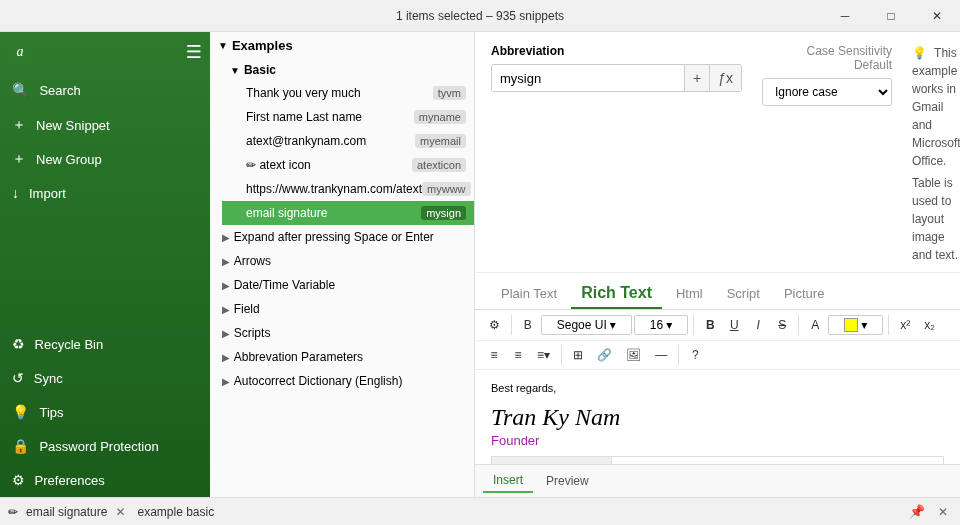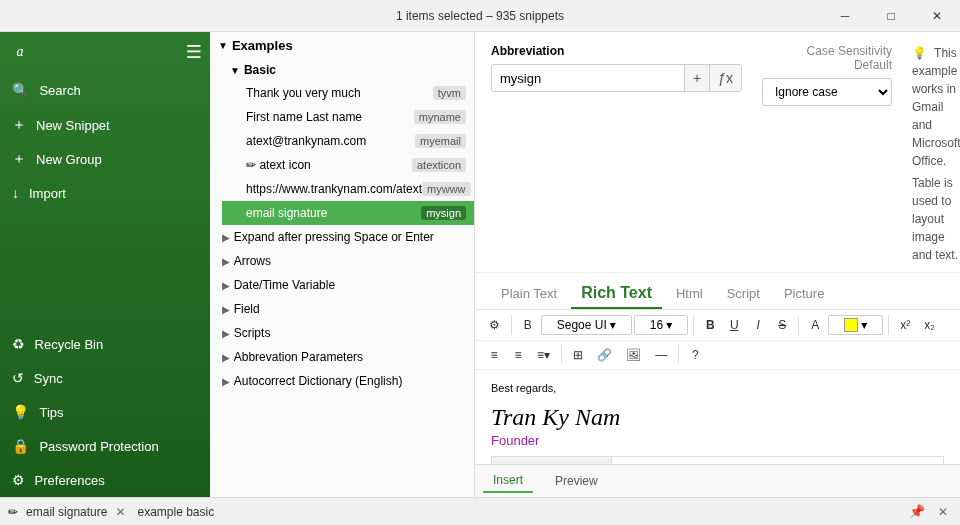--- a/index.html
+++ b/index.html
@@ -315,21 +315,21 @@
       gap: 3px;
       font-size: 12px;
     }
 
     
     .bottom-tabs {
       display: flex;
       align-items: center;
       padding: 4px 8px;
       border-top: 1px solid #ddd;
-      gap: 12px;
+      gap: 3px;
       background: #f8f8f8;
     }
     .bottom-tab {
       padding: 4px 10px;
       cursor: pointer;
       font-size: 12px;
       color: #555;
     }
     .bottom-tab.active { border-bottom: 2px solid #4caf50; color: #2d7a2d; }
 

